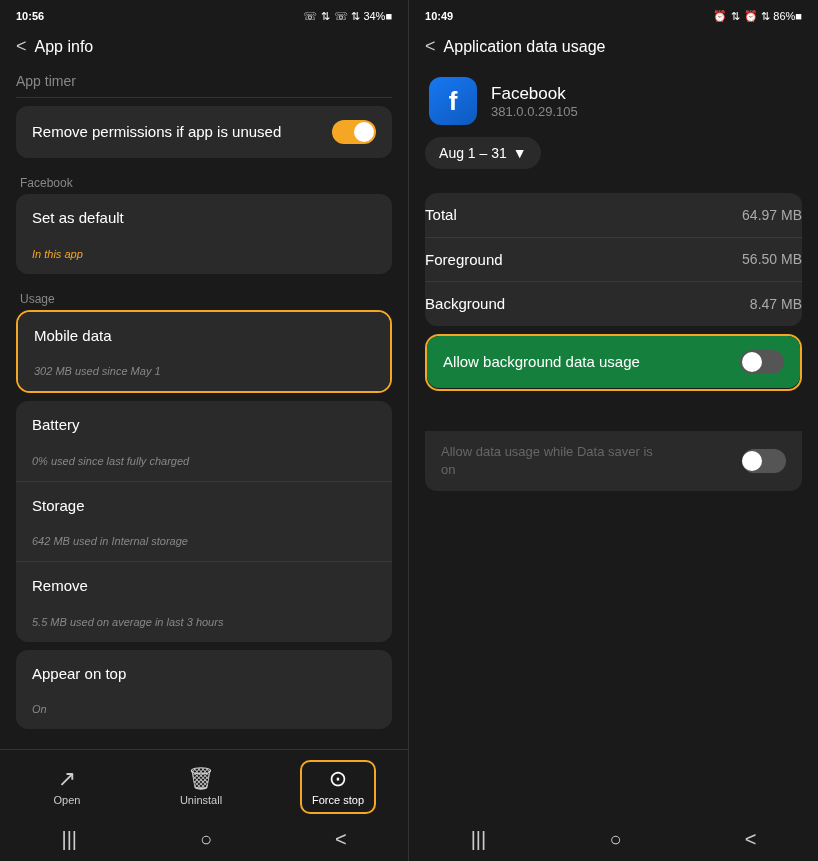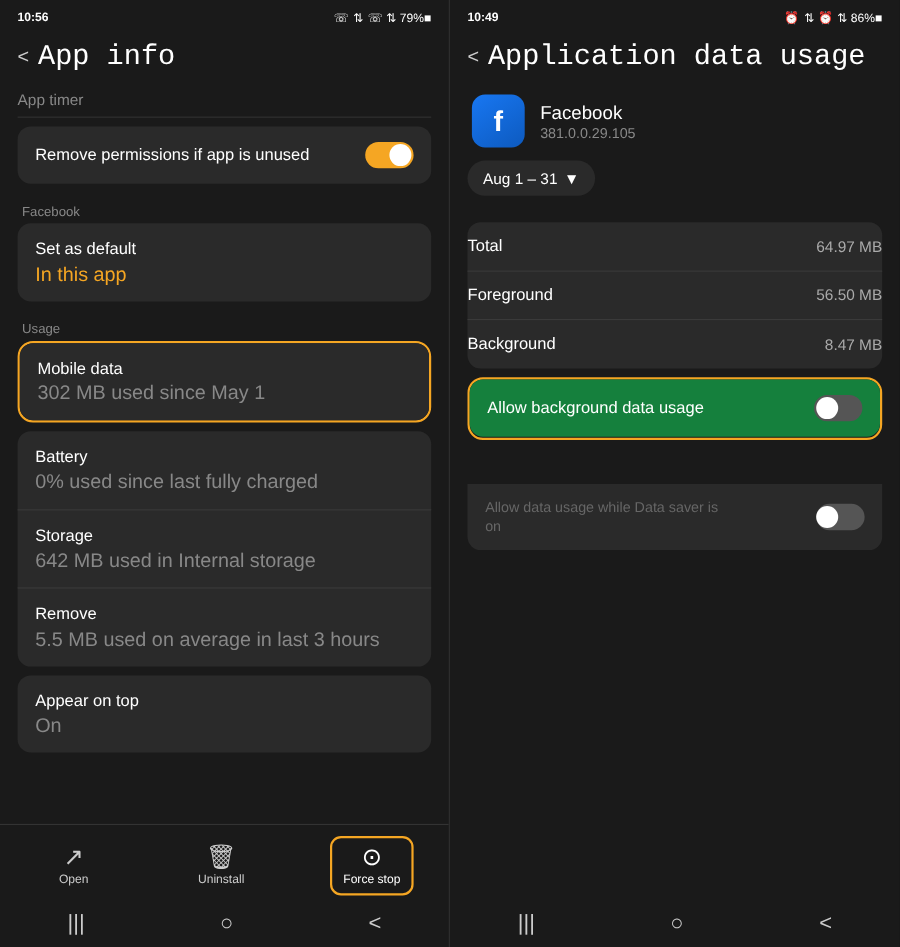--- a/index.html
+++ b/index.html
@@ -42,24 +42,23 @@
       align-items: center;
       padding: 8px 16px 12px;
       color: #fff;
       gap: 8px;
     }
     .page-header .back-arrow {
       font-size: 18px;
       color: #ccc;
     }
     .page-header .title {
-      font-size: 26px;
+      font-size: 16px;
       font-weight: 400;
       color: #fff;
-      font-family: Liberation Mono, monospace;
     }
 
     
     .screen-content {
       flex: 1;
       overflow: hidden;
       padding: 0 16px;
     }
 
     
@@ -87,22 +86,23 @@
     }
     .row-text-block { flex: 1; }
     .row-title {
       color: #fff;
       font-size: 15px;
       font-weight: 400;
       line-height: 1.3;
     }
     .row-subtitle {
       color: #888;
-      font-size: 18px;
-      margin-top: 2px;
+      font-size: 11px;
+      margin-top: 20px;
+      font-style: italic;
     }
     .row-subtitle.orange {
       color: #f5a623;
     }
 
     
     .section-label {
       color: #888;
       font-size: 12px;
       padding: 10px 4px 4px;
@@ -262,21 +262,21 @@
 </head>
 <body>
 
 <div class="phone-screen left">
 
   <div class="status-bar">
     <span class="status-left">10:56</span>
     <span class="status-right">
       <span>☏</span>
       <span>⇅</span>
-      <span>☏ ⇅ 79%■</span>
+      <span>☏ ⇅ 34%■</span>
     </span>
   </div>
 
   <div class="page-header">
     <span class="back-arrow">&lt;</span>
     <span class="title">App info</span>
   </div>
 
   <div class="screen-content">
 

